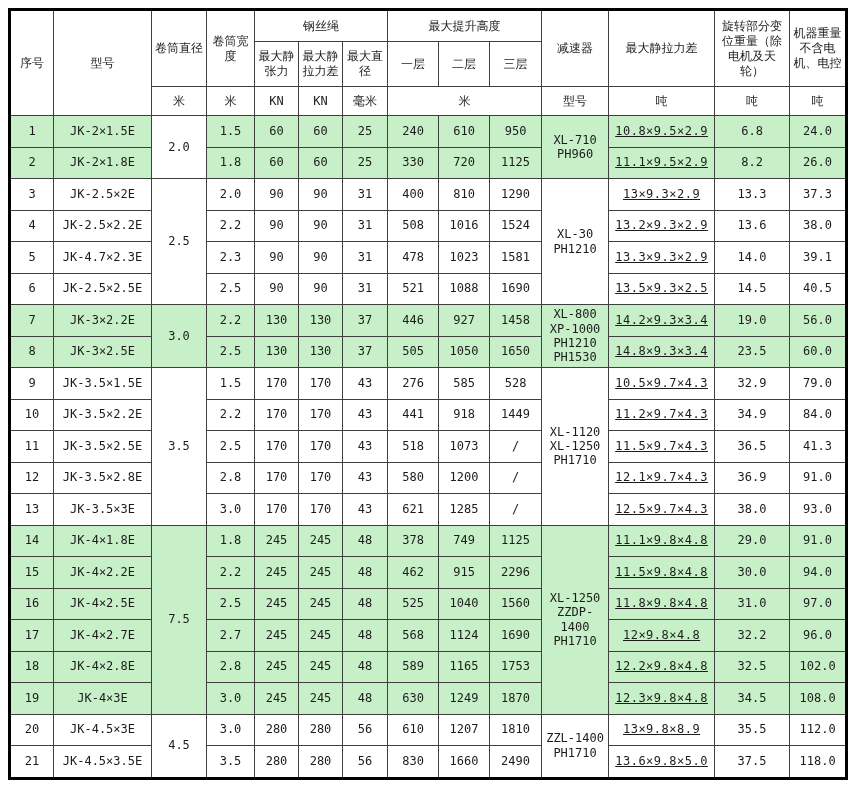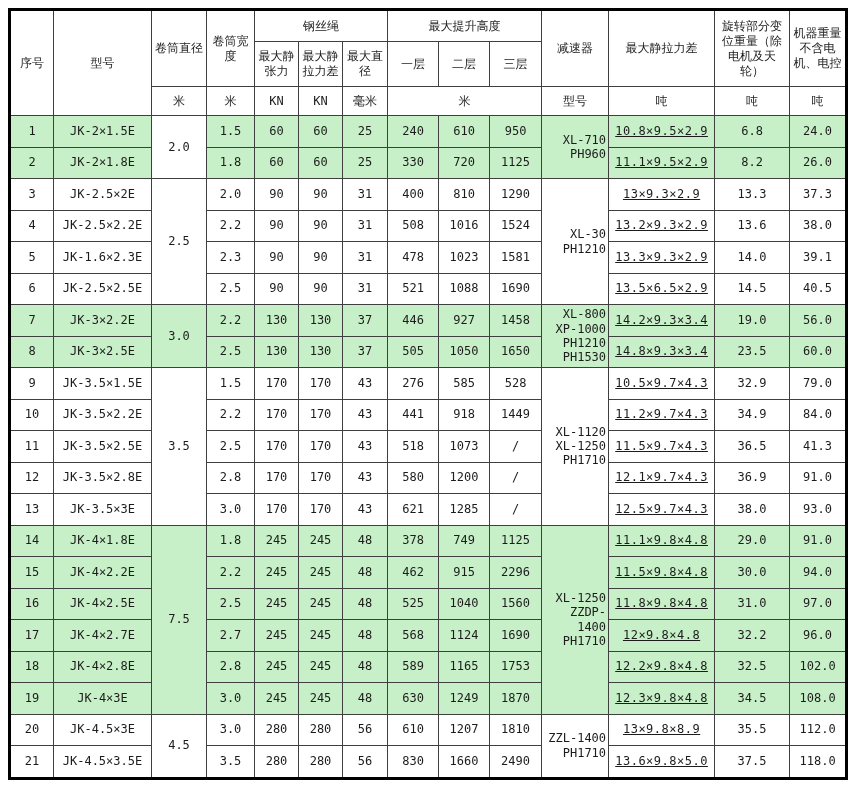--- a/index.html
+++ b/index.html
@@ -12,21 +12,21 @@
     font-size:12px;font-weight:normal;color:#1c1c1c;
     padding:0 2px;overflow:hidden;line-height:1.25;
   }
   thead tr.h1 th{height:30px;}
   thead tr.h2 th{height:44px;}
   thead tr.h3 th{height:28px;}
   tbody td{height:30.5px;}
   tr.g td{background:var(--green,#c8f0c8);}
   td.g{background:var(--green,#c8f0c8) !important;}
   td.w{background:#ffffff !important;}
-  td.reducer div{line-height:1.2;text-align:right;}
+  td.reducer div{line-height:1.2;}
   .dims{letter-spacing:0.5px;text-decoration:underline;}
 </style>
 </head>
 <body>
 
 <div class="wrap">
   <table>
     <colgroup>
       <col style="width:44px">
         <col style="width:98px">
@@ -139,21 +139,21 @@
           <td>31</td>
           <td>508</td>
           <td>1016</td>
           <td>1524</td>
           <td class="dims">13.2×9.3×2.9</td>
           <td>13.6</td>
           <td>38.0</td>
         </tr>
         <tr>
           <td>5</td>
-          <td>JK-1.6×2.3E</td>
+          <td>JK-4.7×2.3E</td>
           <td>2.3</td>
           <td>90</td>
           <td>90</td>
           <td>31</td>
           <td>478</td>
           <td>1023</td>
           <td>1581</td>
           <td class="dims">13.3×9.3×2.9</td>
           <td>14.0</td>
           <td>39.1</td>
@@ -161,21 +161,21 @@
         <tr>
           <td>6</td>
           <td>JK-2.5×2.5E</td>
           <td>2.5</td>
           <td>90</td>
           <td>90</td>
           <td>31</td>
           <td>521</td>
           <td>1088</td>
           <td>1690</td>
-          <td class="dims">13.5×6.5×2.9</td>
+          <td class="dims">13.5×9.3×2.5</td>
           <td>14.5</td>
           <td>40.5</td>
         </tr>
         <tr class="g">
           <td>7</td>
           <td>JK-3×2.2E</td>
           <td class="g" rowspan="2">3.0</td>
           <td>2.2</td>
           <td>130</td>
           <td>130</td>

